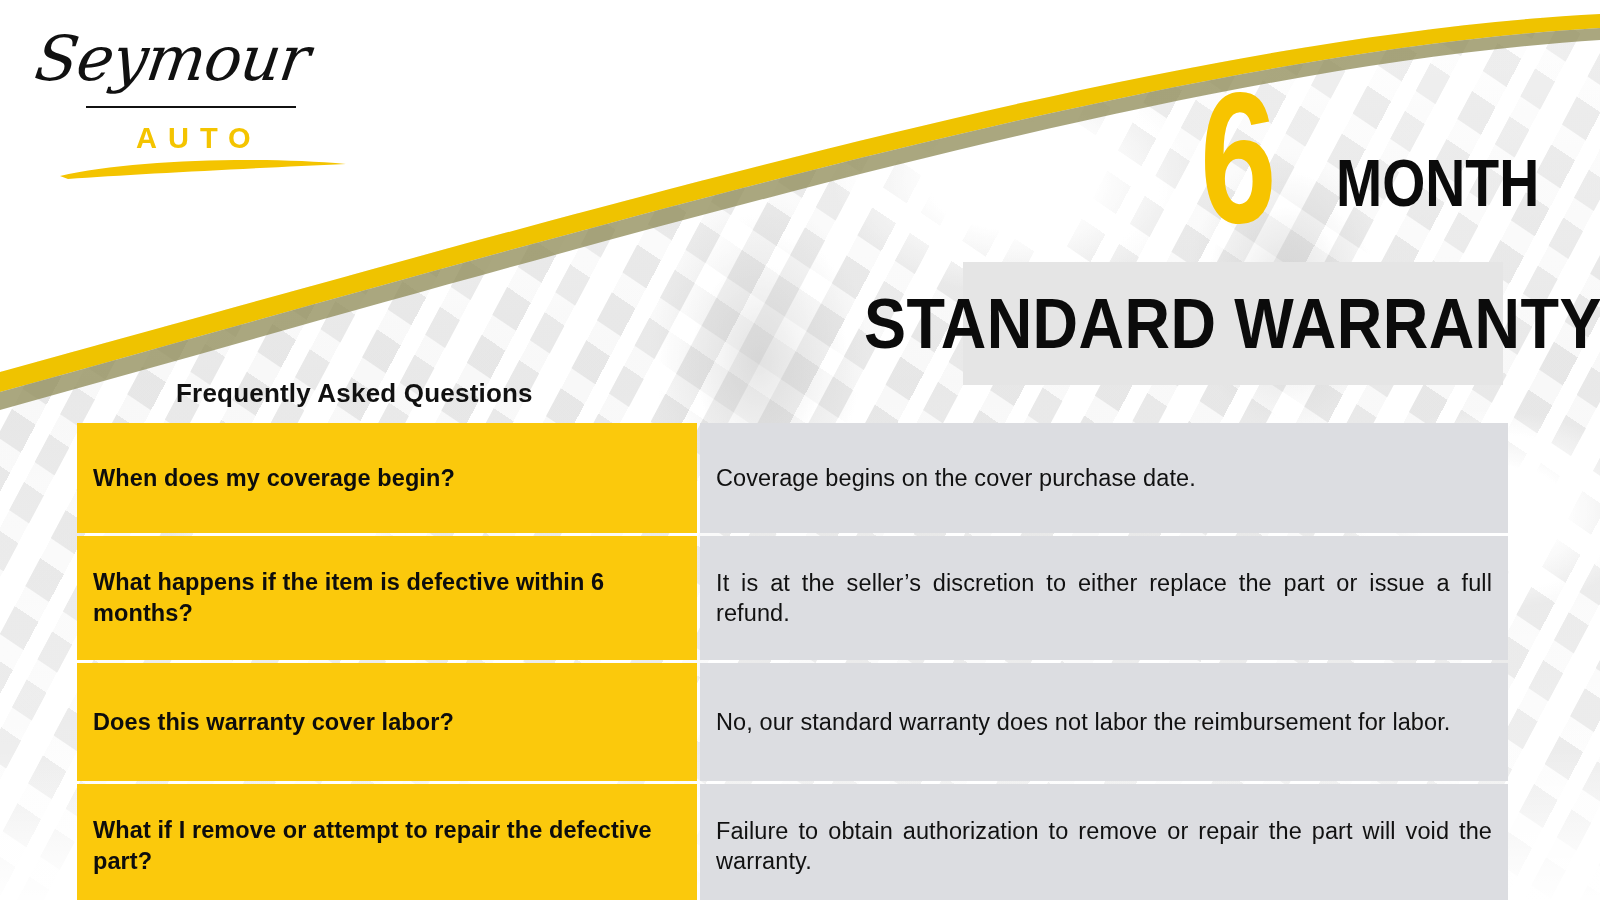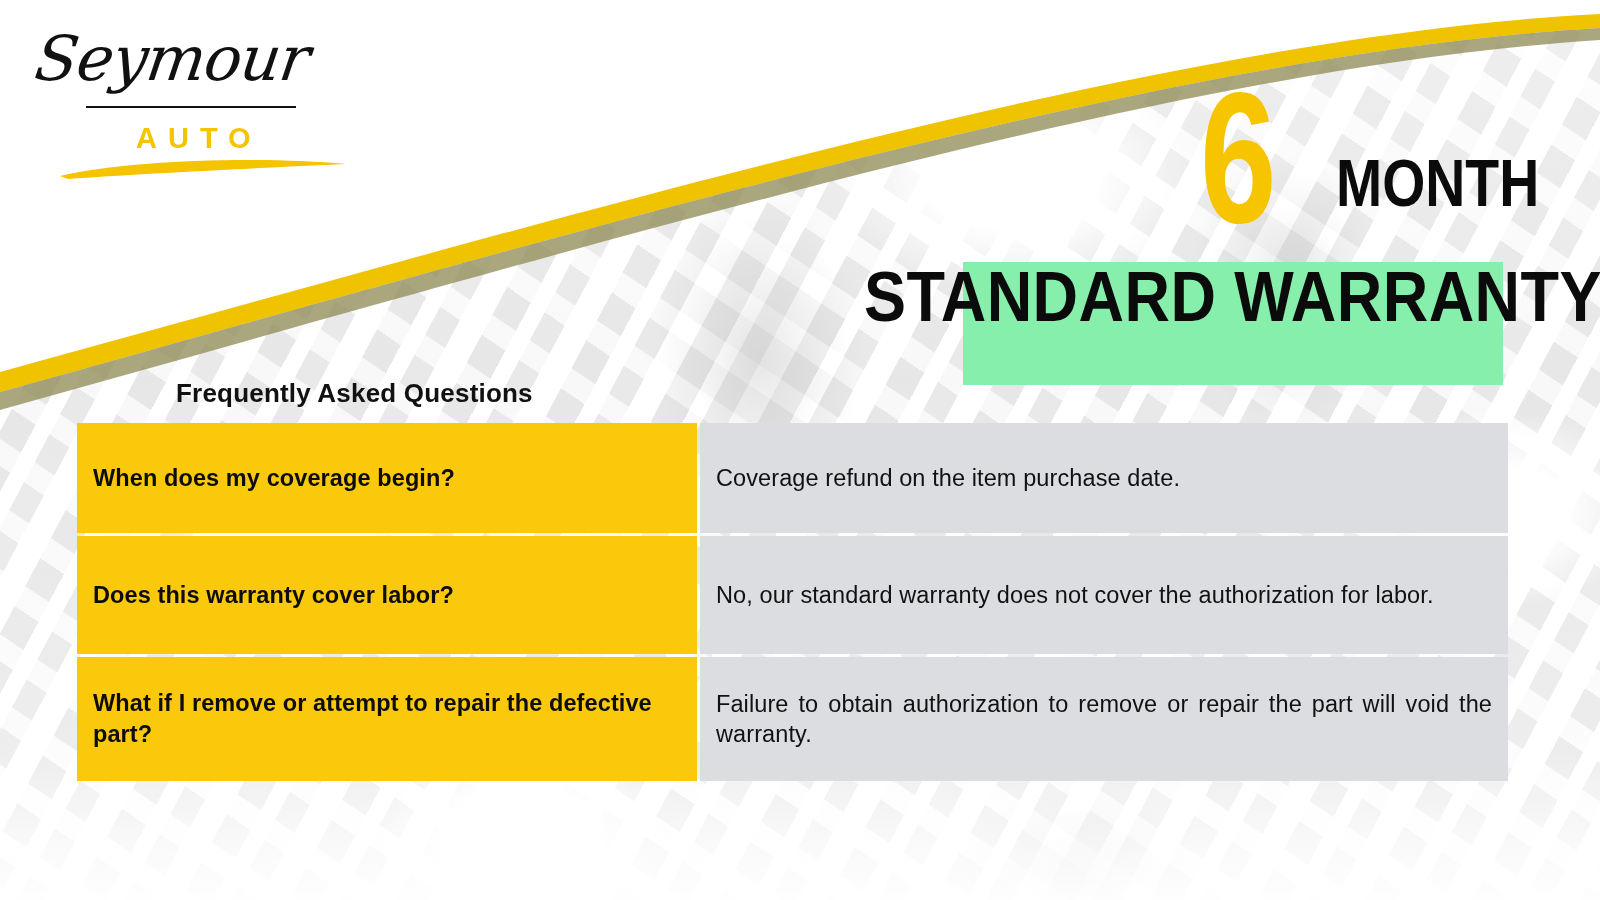--- a/index.html
+++ b/index.html
@@ -151,22 +151,23 @@
     letter-spacing: 0px;
   }
 
   
   .warranty-banner {
     position: absolute;
     left: 963px;
     top: 262px;
     width: 540px;
     height: 123px;
-    background: #86efac;
+    background: #e5e5e5;
     display: flex;
+    align-items: center;
     justify-content: center;
   }
   .warranty-banner .txt {
     font-family: "Liberation Sans", sans-serif;
     font-weight: 700;
     font-size: 70px;
     line-height: 70px;
     color: #0b0b0b;
     transform: scaleX(0.90);
     letter-spacing: 0.5px;
@@ -265,25 +266,29 @@
   <div class="faq-heading">Frequently Asked Questions</div>
 
   <table class="faq-table">
     <colgroup>
       <col class="q">
         <col class="a">
     </colgroup>
     <tbody>
       <tr class="r1">
         <td class="q-cell">When does my coverage begin?</td>
-        <td class="a-cell">Coverage refund on the item purchase date.</td>
+        <td class="a-cell">Coverage begins on the cover purchase date.</td>
+      </tr>
+      <tr class="r2">
+        <td class="q-cell">What happens if the item is defective within 6 months?</td>
+        <td class="a-cell">It is at the seller’s discretion to either replace the part or issue a full refund.</td>
       </tr>
       <tr class="r3">
         <td class="q-cell">Does this warranty cover labor?</td>
-        <td class="a-cell">No, our standard warranty does not cover the authorization for labor.</td>
+        <td class="a-cell">No, our standard warranty does not labor the reimbursement for labor.</td>
       </tr>
       <tr class="r4">
         <td class="q-cell">What if I remove or attempt to repair the defective part?</td>
         <td class="a-cell">Failure to obtain authorization to remove or repair the part will void the warranty.</td>
       </tr>
     </tbody>
   </table>
 
 </div>
 

